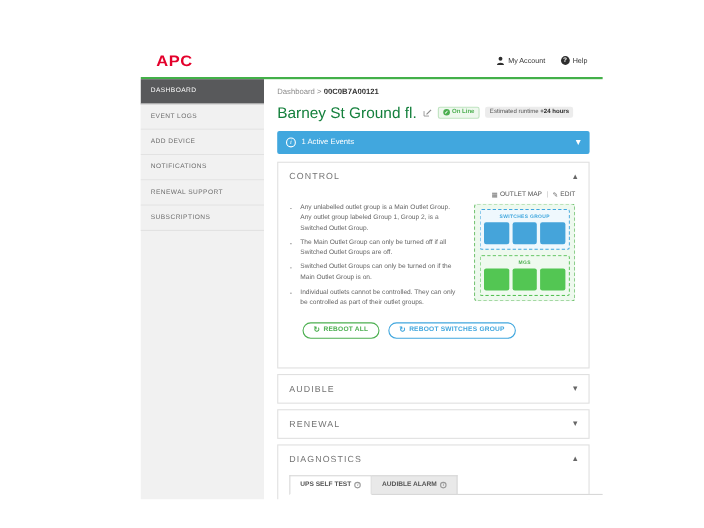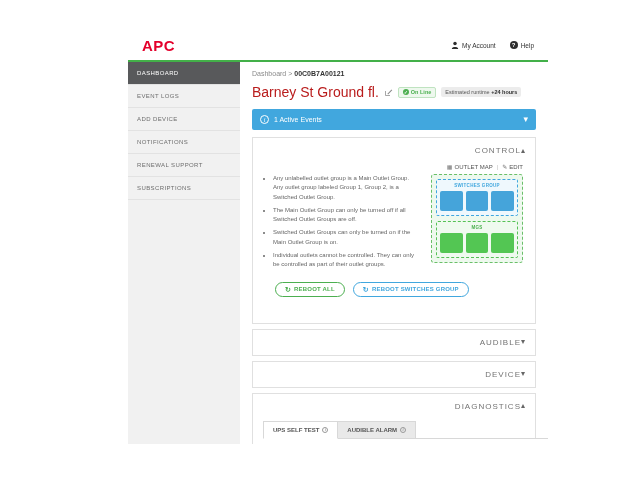--- a/index.html
+++ b/index.html
@@ -1,19 +1,19 @@
 <!DOCTYPE html>
 <html><head>
 <meta charset="utf-8">
 <style>
   * { margin:0; padding:0; box-sizing:border-box; }
   html,body { background:#fff; }
   body { font-family:"Liberation Sans", sans-serif; }
   .canvas { position:relative; width:640px; height:480px; background:#fff; overflow:hidden; }
-  .app { position:absolute; left:88px; top:30px; width:460px; height:414px; background:#fff; overflow:hidden;padding-left:40px; }
+  .app { position:absolute; left:88px; top:40px; width:460px; height:414px; background:#fff; overflow:hidden;padding-left:40px; }
 
   
   .topbar { height:32px; display:flex; align-items:center; justify-content:space-between;
             padding:0 14px; border-bottom:2px solid #43b049; background:#fff; }
   .logo { font-size:15px; font-weight:800; color:#e4002b; letter-spacing:.5px; transform:scaleY(.92); }
   .topbar-right { display:flex; align-items:center; gap:14px; }
   .top-link { display:flex; align-items:center; gap:3px; font-size:6.5px; color:#333; cursor:default; }
   .person-icon svg { display:block; }
   .help-icon { width:8px; height:8px; border-radius:50%; background:#2e2e2e; color:#fff;
                font-size:6px; font-weight:bold; display:flex; align-items:center; justify-content:center; }
@@ -23,41 +23,41 @@
   .sidebar { width:112px; background:#f1f1f1; flex-shrink:0; }
   .side-item { font-size:6px; letter-spacing:.4px; color:#6e6e6e; padding:8px 9px;
                border-bottom:1px solid #e2e2e2; background:#f1f1f1; }
   .side-item.active { background:#58595b; color:#fff; }
   .main { flex:1; padding:8px 12px 0 12px; overflow:hidden; }
 
   
   .breadcrumb { font-size:7px; color:#8a8a8a; margin-bottom:7px; }
   .breadcrumb .crumb-current { color:#333; font-weight:bold; }
   .title-row { display:flex; align-items:center; gap:5px; margin-bottom:9px; }
-  .page-title { font-size:14px; color:#b91c1c; }
+  .page-title { font-size:14px; color:#15803d; }
   .edit-title-icon svg { display:block; }
   .badge-online { display:flex; align-items:center; gap:2px; background:#eef8ee; border:1px solid #bfe3c0;
                   border-radius:2px; padding:1.5px 4px; font-size:5.5px; color:#4caf50; font-weight:bold; }
   .check-circle { width:6px; height:6px; border-radius:50%; background:#4caf50; color:#fff; font-size:4.5px;
                   display:flex; align-items:center; justify-content:center; }
   .badge-runtime { background:#ececec; border-radius:2px; padding:2px 4px; font-size:5.5px; color:#555; }
   .badge-runtime b { color:#2f2f2f; }
 
   
   .events-banner { background:#41a7de; border-radius:2px; height:21px; display:flex; align-items:center;
                    padding:0 8px; color:#fff; margin-bottom:7px; }
   .info-circle { width:9px; height:9px; border:1px solid #fff; border-radius:50%; font-size:6px;
                  font-family:"Liberation Serif", serif; font-style:italic; display:flex; align-items:center;
                  justify-content:center; margin-right:5px; }
   .events-label { font-size:7px; }
   .banner-chevron { margin-left:auto; font-size:9px; line-height:1; }
 
   
   .card { border:1px solid #e0e0e0; background:#fff; margin-bottom:5px; }
-  .card-head { display:flex; align-items:center; justify-content:flex-end; padding:8px 10px; }
+  .card-head { display:flex; align-items:center; justify-content:space-between; padding:8px 10px; }
   .card-title { font-size:8px; letter-spacing:1px; color:#737373; }
   .chev { font-size:8px; color:#666; line-height:1; }
 
   
   .control-links { display:flex; justify-content:flex-end; align-items:center; gap:4px;
                    padding:0 12px 4px 10px; font-size:6px; color:#555; }
   .control-links .lnk { display:flex; align-items:center; gap:2px; }
   .control-links .sep { color:#bbb; }
   .map-glyph { font-size:6px; color:#777; }
   .pencil-glyph { font-size:6px; color:#777; }
@@ -216,21 +216,21 @@
 
         <div class="card">
           <div class="card-head">
             <span class="card-title">AUDIBLE</span>
             <span class="chev">▾</span>
           </div>
         </div>
 
         <div class="card">
           <div class="card-head">
-            <span class="card-title">DEVICE</span>
+            <span class="card-title">RENEWAL</span>
             <span class="chev">▾</span>
           </div>
         </div>
 
         <div class="card">
           <div class="card-head">
             <span class="card-title">DIAGNOSTICS</span>
             <span class="chev">▴</span>
           </div>
           <div class="tabs-wrap">

